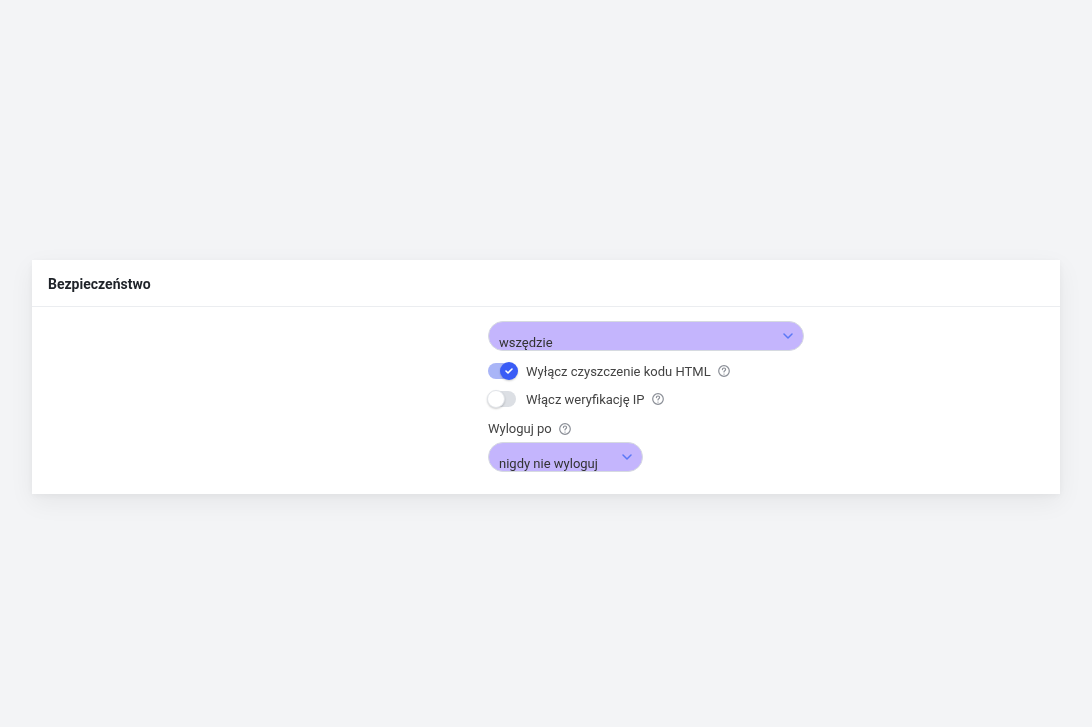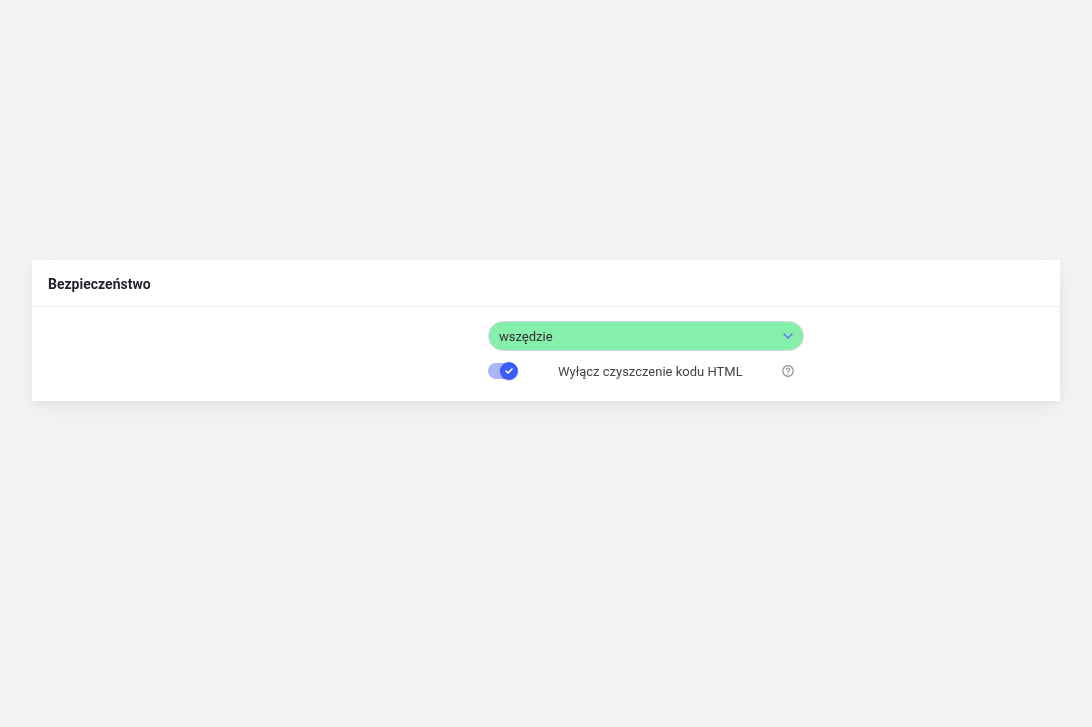--- a/index.html
+++ b/index.html
@@ -38,42 +38,42 @@
     .field-label {
       font-size: 13px;
       color: #444;
       margin-bottom: 6px;
     }
     .select {
       position: relative;
       height: 30px;
       border: 1px solid #d6dae0;
       border-radius: 15px;
-      background: #86efac;
+      background: #c4b5fd;
       display: flex;
-      align-items: center;
+      align-items: flex-end;
       padding: 0 28px 0 10px;
       cursor: pointer;
     }
     .select-wide { width: 316px; }
     .select-narrow { width: 155px; }
     .select-text {
       font-size: 13px;
       color: #333;
     }
     .select-caret {
       position: absolute;
       right: 10px;
       top: 50%;
       transform: translateY(-50%);
       width: 10px; height: 10px;
       display: flex; align-items: center; justify-content: center;
     }
     .select-caret svg { display:block; }
-    .row { display: flex; align-items: center; margin-top: 12px; gap: 32px; }
+    .row { display: flex; align-items: center; margin-top: 12px; }
     .row-label {
       font-size: 13px;
       color: #444;
       margin-left: 10px;
     }
     .toggle {
       width: 28px;
       height: 16px;
       border-radius: 999px;
       position: relative;
@@ -151,17 +151,48 @@
         <div class="row-label">Wyłącz czyszczenie kodu HTML</div>
         <span class="help-icon">
           <svg width="14" height="14" viewBox="0 0 14 14">
               <circle cx="7" cy="7" r="5.3" fill="none" stroke="#8b8f97" stroke-width="1.2"></circle>
               <path d="M5.4 5.6c0-1 .8-1.6 1.6-1.6s1.6.6 1.6 1.5c0 .7-.5 1.1-1.1 1.5-.4.3-.5.5-.5 1" fill="none" stroke="#8b8f97" stroke-width="1.2" stroke-linecap="round"></path>
               <circle cx="7" cy="10.1" r="0.7" fill="#8b8f97"></circle>
             </svg>
         </span>
       </div>
 
+      <div class="row">
+        <div class="toggle off">
+          <div class="toggle-knob"></div>
+        </div>
+        <div class="row-label">Włącz weryfikację IP</div>
+        <span class="help-icon">
+          <svg width="14" height="14" viewBox="0 0 14 14">
+              <circle cx="7" cy="7" r="5.3" fill="none" stroke="#8b8f97" stroke-width="1.2"></circle>
+              <path d="M5.4 5.6c0-1 .8-1.6 1.6-1.6s1.6.6 1.6 1.5c0 .7-.5 1.1-1.1 1.5-.4.3-.5.5-.5 1" fill="none" stroke="#8b8f97" stroke-width="1.2" stroke-linecap="round"></path>
+              <circle cx="7" cy="10.1" r="0.7" fill="#8b8f97"></circle>
+            </svg>
+        </span>
+      </div>
 
+      <div class="label-with-help">
+        <div class="field-label">Wyloguj po</div>
+        <span class="help-icon">
+          <svg width="14" height="14" viewBox="0 0 14 14">
+              <circle cx="7" cy="7" r="5.3" fill="none" stroke="#8b8f97" stroke-width="1.2"></circle>
+              <path d="M5.4 5.6c0-1 .8-1.6 1.6-1.6s1.6.6 1.6 1.5c0 .7-.5 1.1-1.1 1.5-.4.3-.5.5-.5 1" fill="none" stroke="#8b8f97" stroke-width="1.2" stroke-linecap="round"></path>
+              <circle cx="7" cy="10.1" r="0.7" fill="#8b8f97"></circle>
+            </svg>
+        </span>
+      </div>
+      <div class="select select-narrow">
+        <span class="select-text">nigdy nie wyloguj</span>
+        <span class="select-caret">
+          <svg width="10" height="10" viewBox="0 0 10 10">
+              <path d="M1 3 L5 7 L9 3" fill="none" stroke="#5a78f6" stroke-width="1.5" stroke-linecap="round" stroke-linejoin="round"></path>
+            </svg>
+        </span>
+      </div>
 
     </div>
   </div>
 </div>
 
 </body></html>

